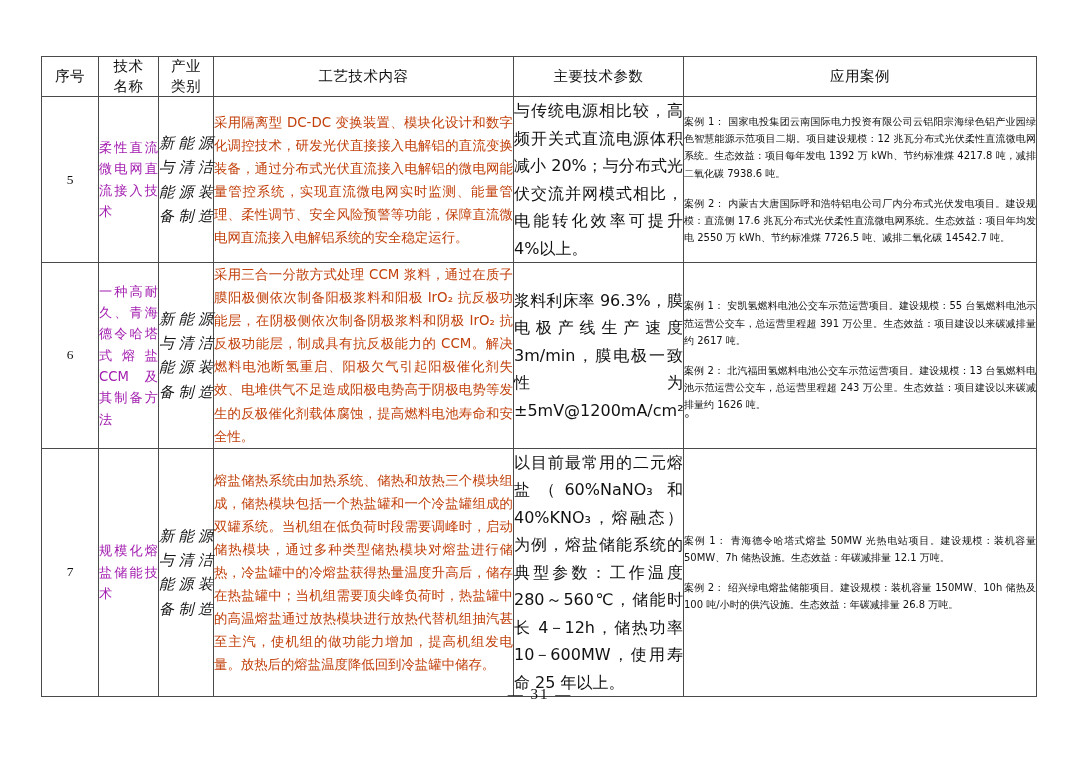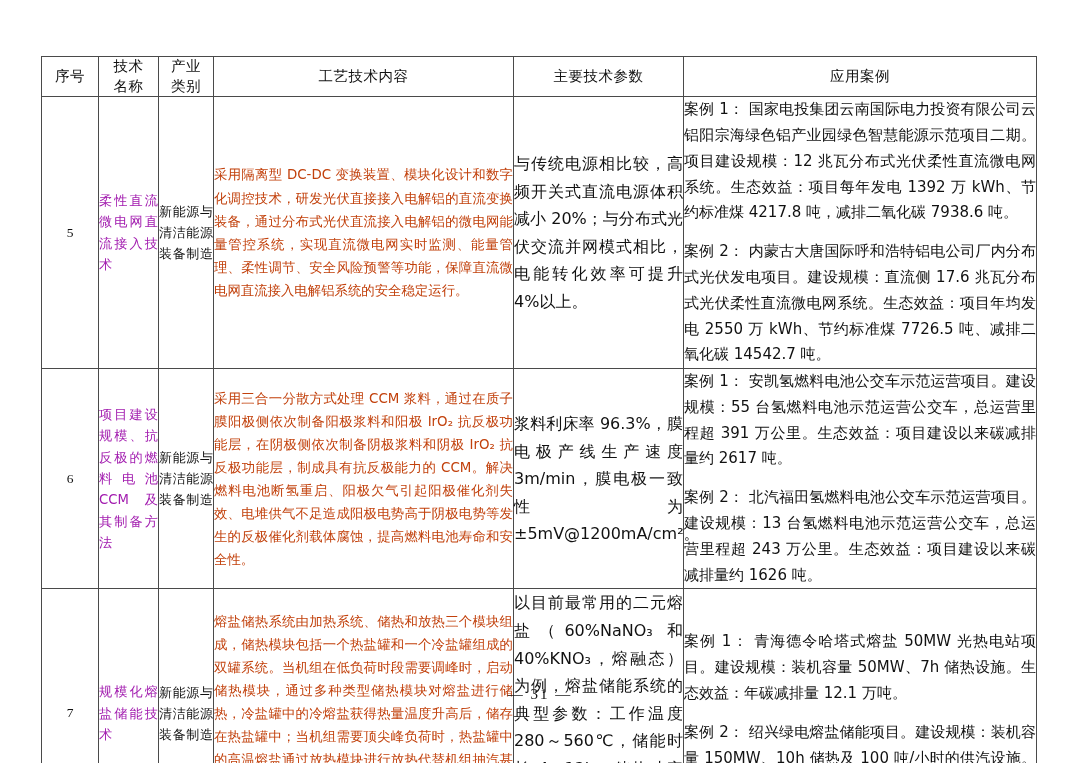--- a/index.html
+++ b/index.html
@@ -71,43 +71,44 @@
     text-align: justify;
     text-align-last: justify;
     font-size: 13.2px;
     line-height: 1.62;
     padding: 6px 7px;
     color: #a21caf;
   }
   td.cat {
     text-align: justify;
     text-align-last: justify;
-    font-size: 13px;
+    font-size: 15px;
     line-height: 1.62;
     padding: 6px 5px;
     color: #111;
+    font-style: italic;
   }
   td.proc {
     text-align: justify;
     font-size: 13.4px;
     line-height: 1.72;
     padding: 8px 9px 8px 10px;
     color: #c2410c;
     text-indent: 0;
   }
   td.param {
     text-align: justify;
     font-size: 16px;
     line-height: 1.72;
     padding: 8px 7px;
     color: #111;
   }
   td.cases {
     text-align: justify;
-    font-size: 15px;
+    font-size: 10px;
     line-height: 1.72;
     padding: 8px 9px;
     color: #111;
   }
   td.cases .case-block { margin: 0 0 13px 0; }
   td.cases .case-block:last-child { margin-bottom: 0; }
 
   .footer {
     position: absolute;
     left: 0;
@@ -168,21 +169,21 @@
           <td class="proc">采用隔离型 DC-DC 变换装置、模块化设计和数字化调控技术，研发光伏直接接入电解铝的直流变换装备，通过分布式光伏直流接入电解铝的微电网能量管控系统，实现直流微电网实时监测、能量管理、柔性调节、安全风险预警等功能，保障直流微电网直流接入电解铝系统的安全稳定运行。</td>
           <td class="param">与传统电源相比较，高频开关式直流电源体积减小 20%；与分布式光伏交流并网模式相比，电能转化效率可提升 4%以上。</td>
           <td class="cases">
             <div class="case-block">案例 1： 国家电投集团云南国际电力投资有限公司云铝阳宗海绿色铝产业园绿色智慧能源示范项目二期。项目建设规模：12 兆瓦分布式光伏柔性直流微电网系统。生态效益：项目每年发电 1392 万 kWh、节约标准煤 4217.8 吨，减排二氧化碳 7938.6 吨。</div>
             <div class="case-block">案例 2： 内蒙古大唐国际呼和浩特铝电公司厂内分布式光伏发电项目。建设规模：直流侧 17.6 兆瓦分布式光伏柔性直流微电网系统。生态效益：项目年均发电 2550 万 kWh、节约标准煤 7726.5 吨、减排二氧化碳 14542.7 吨。</div>
           </td>
         </tr>
 
         <tr>
           <td class="seq">6</td>
-          <td class="name">项目建设规模、抗反极的燃料电池 CCM 及其制备方法</td>
+          <td class="name">一种高耐久、青海德令哈塔式熔盐 CCM 及其制备方法</td>
           <td class="cat">新能源与清洁能源装备制造</td>
           <td class="proc">采用三合一分散方式处理 CCM 浆料，通过在质子膜阳极侧依次制备阳极浆料和阳极 IrO₂ 抗反极功能层，在阴极侧依次制备阴极浆料和阴极 IrO₂ 抗反极功能层，制成具有抗反极能力的 CCM。解决燃料电池断氢重启、阳极欠气引起阳极催化剂失效、电堆供气不足造成阳极电势高于阴极电势等发生的反极催化剂载体腐蚀，提高燃料电池寿命和安全性。</td>
           <td class="param">浆料利床率 96.3%，膜电极产线生产速度 3m/min，膜电极一致性为±5mV@1200mA/cm²。</td>
           <td class="cases">
             <div class="case-block">案例 1： 安凯氢燃料电池公交车示范运营项目。建设规模：55 台氢燃料电池示范运营公交车，总运营里程超 391 万公里。生态效益：项目建设以来碳减排量约 2617 吨。</div>
             <div class="case-block">案例 2： 北汽福田氢燃料电池公交车示范运营项目。建设规模：13 台氢燃料电池示范运营公交车，总运营里程超 243 万公里。生态效益：项目建设以来碳减排量约 1626 吨。</div>
           </td>
         </tr>
 
         <tr>

